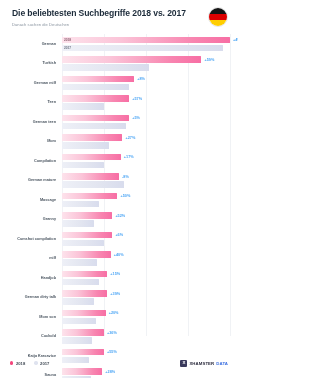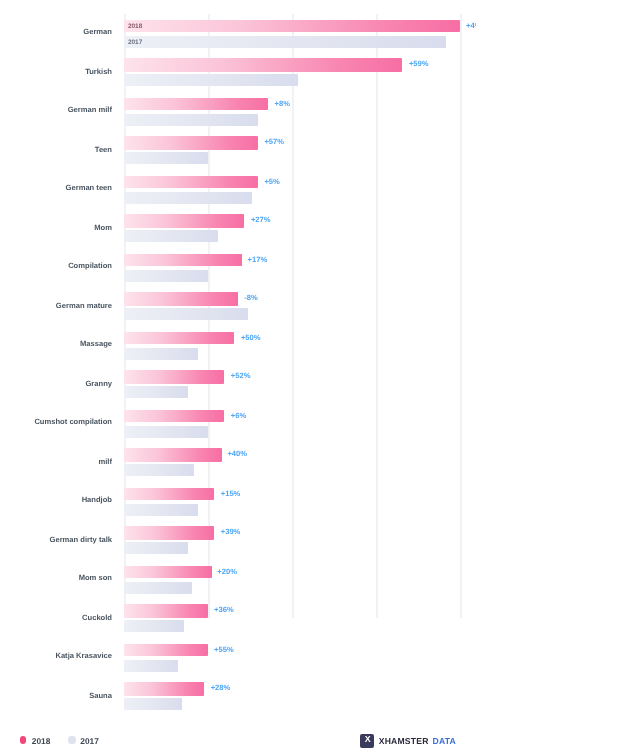--- a/index.html
+++ b/index.html
@@ -100,20 +100,29 @@
   }
   .brand-mark b { color:#fff; font-size:4.4px; line-height:1; font-weight:bold; }
   .brand-x { font-size:4.3px; font-weight:bold; color:#2b2b3d; letter-spacing:0.1px; }
   .brand-d { font-size:4.3px; font-weight:bold; color:#3b6fe0; letter-spacing:0.1px; }
 </style>
 </head>
 <body>
 
 <div class="card">
 
+  <div class="header">
+    <div class="title">Die beliebtesten Suchbegriffe 2018 vs. 2017</div>
+    <div class="subtitle">Danach suchen die Deutschen</div>
+    <div class="flag">
+      <span class="fl-black"></span>
+        <span class="fl-red"></span>
+        <span class="fl-gold"></span>
+    </div>
+  </div>
 
   <div class="plot">
     <div class="grid">
         <i style="left: 0%;"></i>
         <i style="left: 25%;"></i>
         <i style="left: 50%;"></i>
         <i style="left: 75%;"></i>
         <i style="left: 100%;"></i>
       </div>
     <div class="rows" id="rows">

